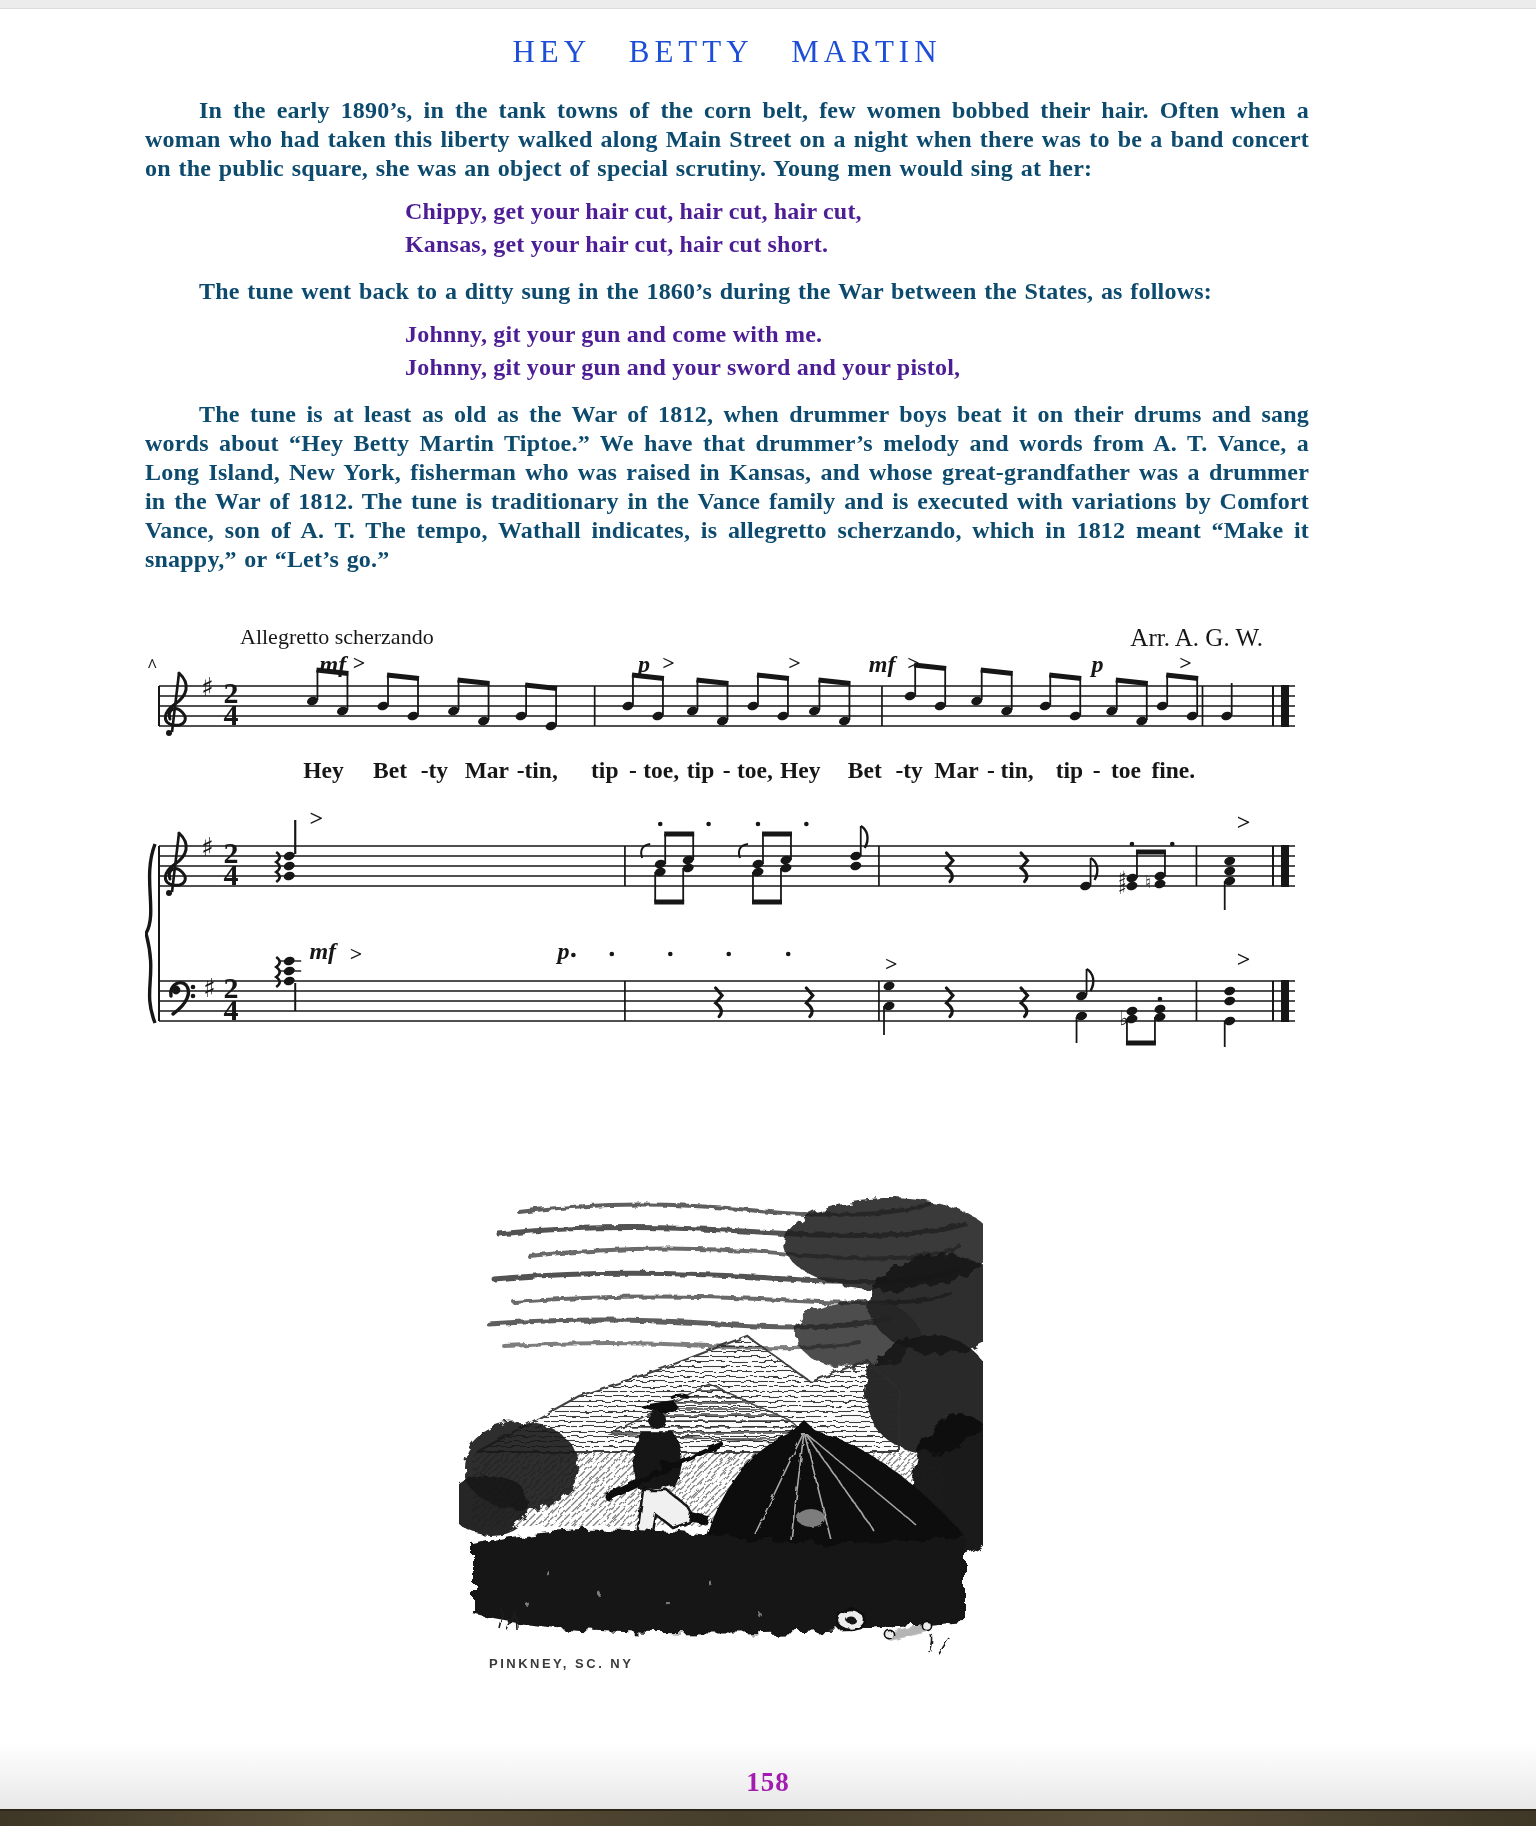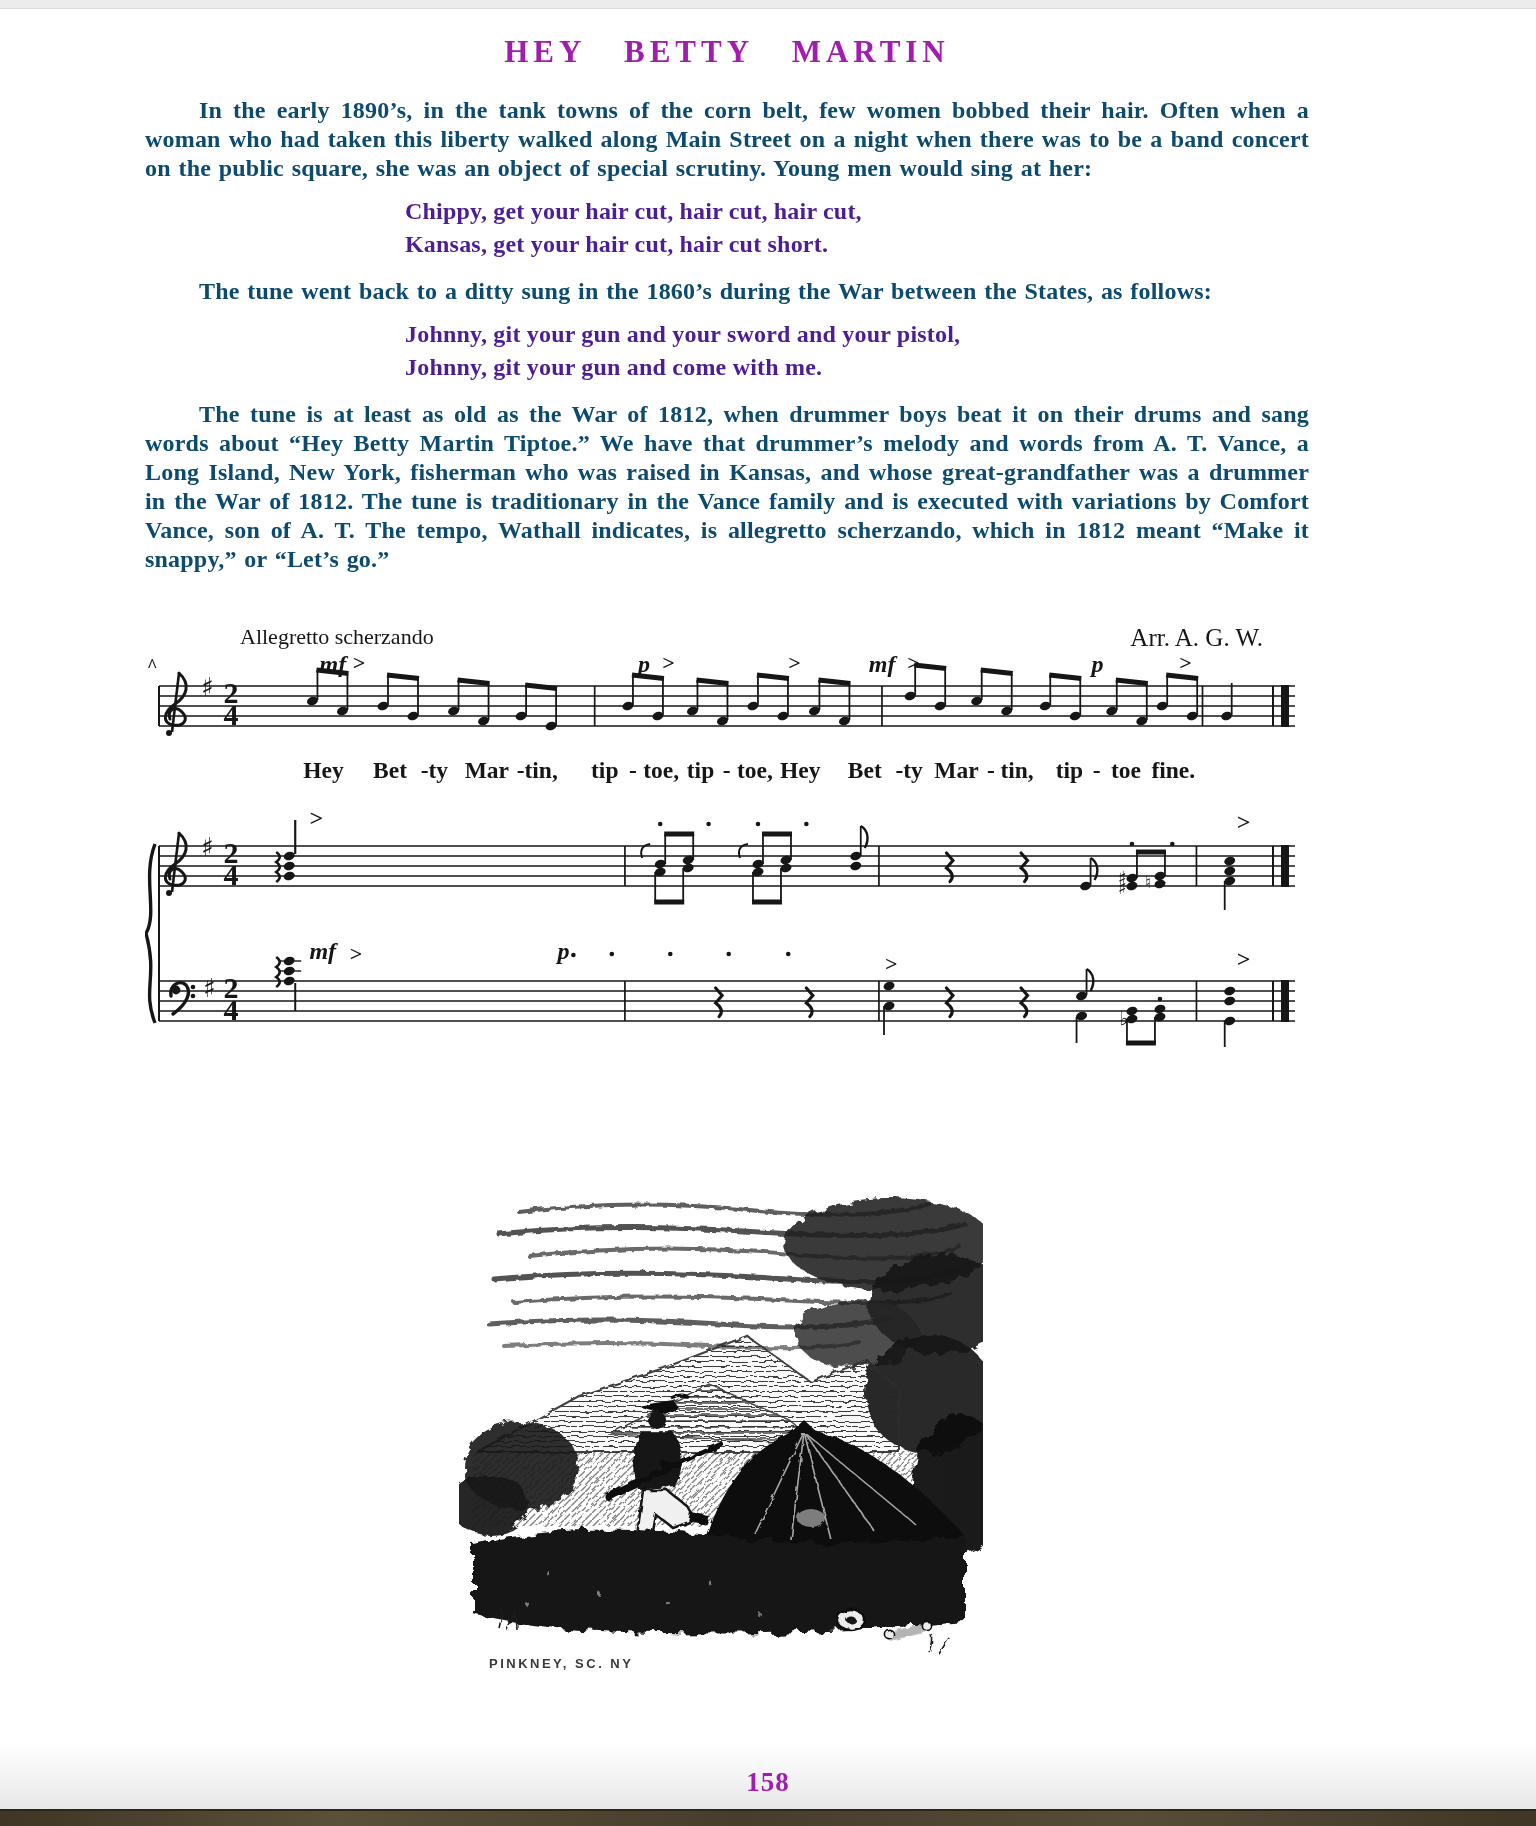--- a/index.html
+++ b/index.html
@@ -3,22 +3,22 @@
 <meta charset="utf-8">
 <style>
   html,body{margin:0;padding:0;}
   body{
     width:1536px;height:1826px;position:relative;background:#ffffff;
     font-family:"Liberation Serif",serif;color:#121212;overflow:hidden;
   }
   .top-strip{position:absolute;top:0;left:0;right:0;height:8px;background:#ececec;border-bottom:1px solid #dcdcdc;}
   .content{position:absolute;left:145px;top:20px;width:1164px;}
   .page-title{
-    text-align:center;font-size:31px;font-weight:700;letter-spacing:5px;word-spacing:26px;
-    margin:14px 0 26px 0;color:#a21caf;
+    text-align:center;font-size:31px;font-weight:400;letter-spacing:5px;word-spacing:26px;
+    margin:14px 0 26px 0;color:#1d4ed8;
   }
   .body-par{
     font-size:24px;line-height:29px;font-weight:700;text-align:justify;
     text-indent:54px;margin:0 0 9px 0;letter-spacing:.2px;word-spacing:1.5px;color:#0c4a6e;
   }
   .verse{margin:12px 0 16px 260px;}
   .verse-line{font-size:24px;line-height:33px;font-weight:700;letter-spacing:.2px;color:#4c1d95;}
   .music-wrap{margin-top:52px;}
   .illus-wrap{width:524px;margin:84px auto 0 auto;position:relative;left:-6px;}
   .footer-grad{position:absolute;left:0;right:0;bottom:15px;height:68px;
@@ -41,22 +41,22 @@
   <p class="body-par">In the early 1890’s, in the tank towns of the corn belt, few women bobbed their hair.  Often when a woman who had taken this liberty walked along Main Street on a night when there was to be a band concert on the public square, she was an object of special scrutiny.  Young men would sing at her:</p>
 
   <div class="verse">
     <div class="verse-line">Chippy, get your hair cut, hair cut, hair cut,</div>
     <div class="verse-line">Kansas, get your hair cut, hair cut short.</div>
   </div>
 
   <p class="body-par">The tune went back to a ditty sung in the 1860’s during the War between the States, as follows:</p>
 
   <div class="verse">
+    <div class="verse-line">Johnny, git your gun and come with me.</div>
     <div class="verse-line">Johnny, git your gun and your sword and your pistol,</div>
-    <div class="verse-line">Johnny, git your gun and come with me.</div>
   </div>
 
   <p class="body-par">The tune is at least as old as the War of 1812, when drummer boys beat it on their drums and sang words about “Hey Betty Martin Tiptoe.”  We have that drummer’s melody and words from A. T. Vance, a Long Island, New York, fisherman who was raised in Kansas, and whose great-grandfather was a drummer in the War of 1812.  The tune is traditionary in the Vance family and is executed with variations by Comfort Vance, son of A. T.  The tempo, Wathall indicates, is allegretto scherzando, which in 1812 meant “Make it snappy,” or “Let’s go.”</p>
 
   <div class="music-wrap">
     <svg id="music-svg" width="1164" height="470" viewBox="0 0 1164 470">
         <line x1="14" y1="60" x2="1150" y2="60" stroke="#161616" stroke-width="1.3"></line>
         <line x1="14" y1="70" x2="1150" y2="70" stroke="#161616" stroke-width="1.3"></line>
         <line x1="14" y1="80" x2="1150" y2="80" stroke="#161616" stroke-width="1.3"></line>
         <line x1="14" y1="90" x2="1150" y2="90" stroke="#161616" stroke-width="1.3"></line>

